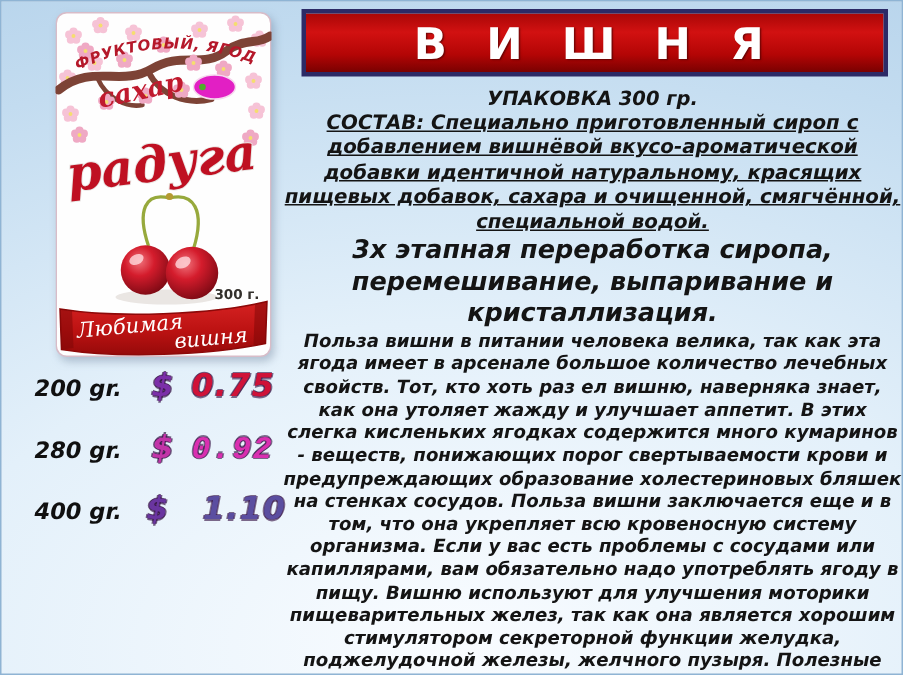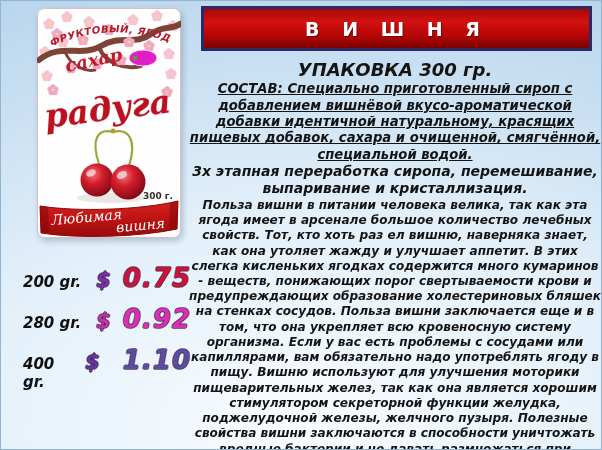--- a/index.html
+++ b/index.html
@@ -8,54 +8,54 @@
     background: radial-gradient(140% 115% at 50% 96%, #f9fcff 0%, #e3f0fa 42%, #c3dcf0 78%, #b3d1ea 100%);
     border:1px solid #8fb4d4; box-sizing:border-box;
     font-family:"DejaVu Sans", sans-serif;
   }
 
   
   .package-card {
     position:absolute; left:36px; top:7px; width:144px; height:230px;
     filter: drop-shadow(2px 3px 3px rgba(80,100,130,.35));
   }
-  .prices { position:absolute; left:22px; top:262px; width:168px; }
+  .prices { position:absolute; left:22px; top:244px; width:168px; }
   .price-row { display:flex; align-items:baseline; height:24px; margin-bottom:17px; }
   .price-label { font-size:15px; font-style:italic; font-weight:bold; color:#101010; width:64px; }
   .price-currency {
     margin-left:14px; font-size:21px; font-style:italic; font-weight:bold;
     text-shadow:1px 0 0 rgba(45,8,60,.65), -1px 0 0 rgba(45,8,60,.65), 0 1px 0 rgba(45,8,60,.65), 0 -1px 0 rgba(45,8,60,.65);
   }
   .price-value {
-    margin-left:12px; font-size:26px; font-style:italic; font-weight:bold; letter-spacing:1px;
+    margin-left:12px; font-size:21px; font-style:italic; font-weight:bold; letter-spacing:1px;
     text-shadow:1px 0 0 rgba(45,8,60,.6), -1px 0 0 rgba(45,8,60,.6), 0 1px 0 rgba(45,8,60,.6), 0 -1px 0 rgba(45,8,60,.6);
     text-align:center;
   }
 
   
   .title-banner {
     position:absolute; left:200px; top:5px; width:391px; height:45px; box-sizing:border-box;
     background: linear-gradient(180deg,#a90707 0%,#d21111 32%,#b40505 70%,#7a0101 100%);
     border:3px solid #2c2a66;
     display:flex; align-items:center; justify-content:center;
   }
   .title-banner span {
-    color:#ffffff; font-size:19px; font-weight:bold; letter-spacing:8px;
+    color:#ffffff; font-size:29px; font-weight:bold; letter-spacing:8px;
     text-shadow:1px 1px 1px rgba(60,0,0,.6);
   }
 
   
   .desc {
     position:absolute; left:188px; top:58px; width:412px; text-align:center;
     color:#141414; font-style:italic; font-weight:bold;
   }
   .desc p { margin:0; }
-  .pack-line   { font-size:18px; line-height:1.24; }
+  .pack-line   { font-size:13px; line-height:1.24; }
   .composition { font-size:13.2px; line-height:1.24;text-decoration:underline; }
-  .process     { margin-top:6px; font-size:14px; line-height:1.24; }
+  .process     { margin-top:6px; font-size:17px; line-height:1.24; }
   .benefits    { margin-top:6px; font-size:12.1px; line-height:1.26; }
 
   
   .svg-arc-label   { font-family:"DejaVu Sans",sans-serif; font-weight:bold; font-style:italic; font-size:10px; fill:#b5182a; letter-spacing:.5px; }
   .svg-sugar       { font-family:"DejaVu Serif",serif; font-style:italic; font-weight:bold; font-size:18px; fill:#c01a2e; }
   .svg-brand       { font-family:"DejaVu Serif",serif; font-style:italic; font-weight:bold; font-size:33px; fill:#bf1022; }
   .svg-weight      { font-family:"DejaVu Sans",sans-serif; font-weight:bold; font-size:9px; fill:#33302c; }
   .svg-ribbon-text { font-family:"DejaVu Serif",serif; font-style:italic; font-size:14px; fill:#ffffff; }
 </style>
 </head>
@@ -163,21 +163,21 @@
 
   <div class="prices" id="price-list">
       <div class="price-row">
     <span class="price-label">200 gr.</span>
     <span class="price-currency" style="color: rgb(123, 47, 168);">$</span>
     <span class="price-value" style="color: rgb(207, 18, 56);">0.75</span>
   </div>
       <div class="price-row">
     <span class="price-label">280 gr.</span>
     <span class="price-currency" style="color: rgb(194, 52, 168);">$</span>
-    <span class="price-value" style="color: rgb(217, 47, 176);">0.92</span>
+    <span class="price-value" style="color: rgb(217, 47, 176); font-family: Liberation Mono, monospace;">0.92</span>
   </div>
       <div class="price-row">
     <span class="price-label">400 gr.</span>
     <span class="price-currency" style="color: rgb(106, 53, 160);">$</span>
     <span class="price-value" style="color: rgb(91, 78, 160); margin-left: 23px;">1.10</span>
   </div>
     </div>
 
   <div class="title-banner">
     <span>В И Ш Н Я</span>

